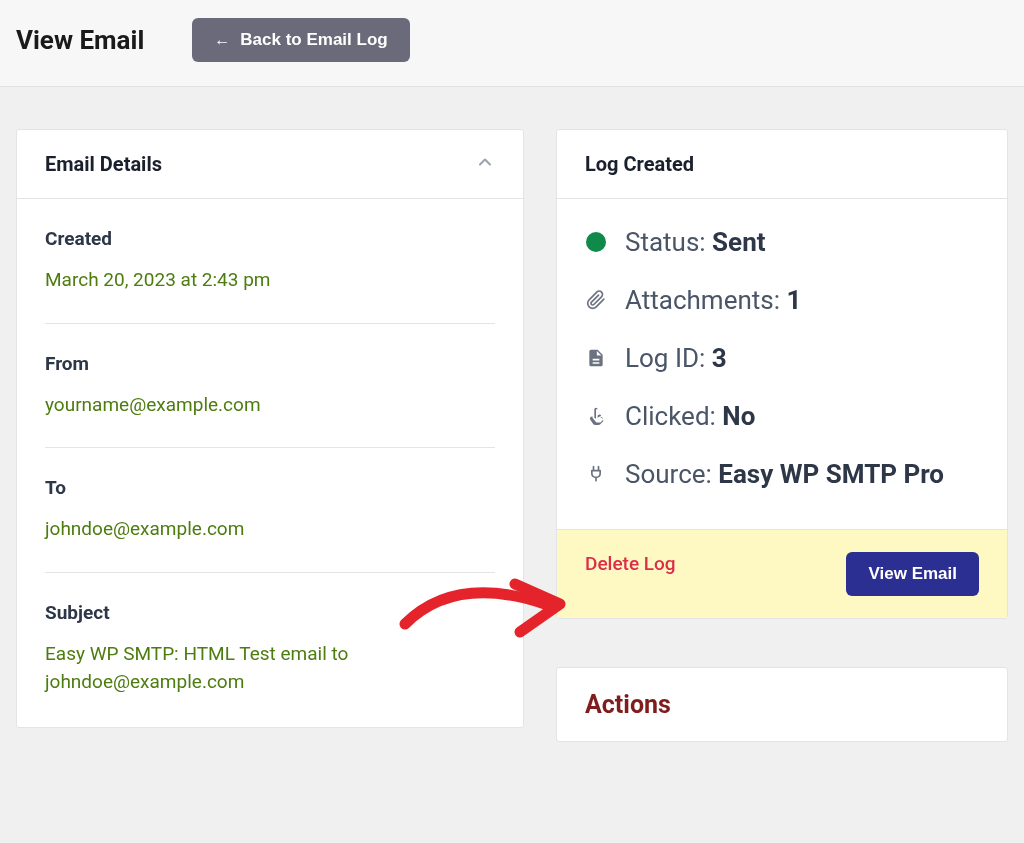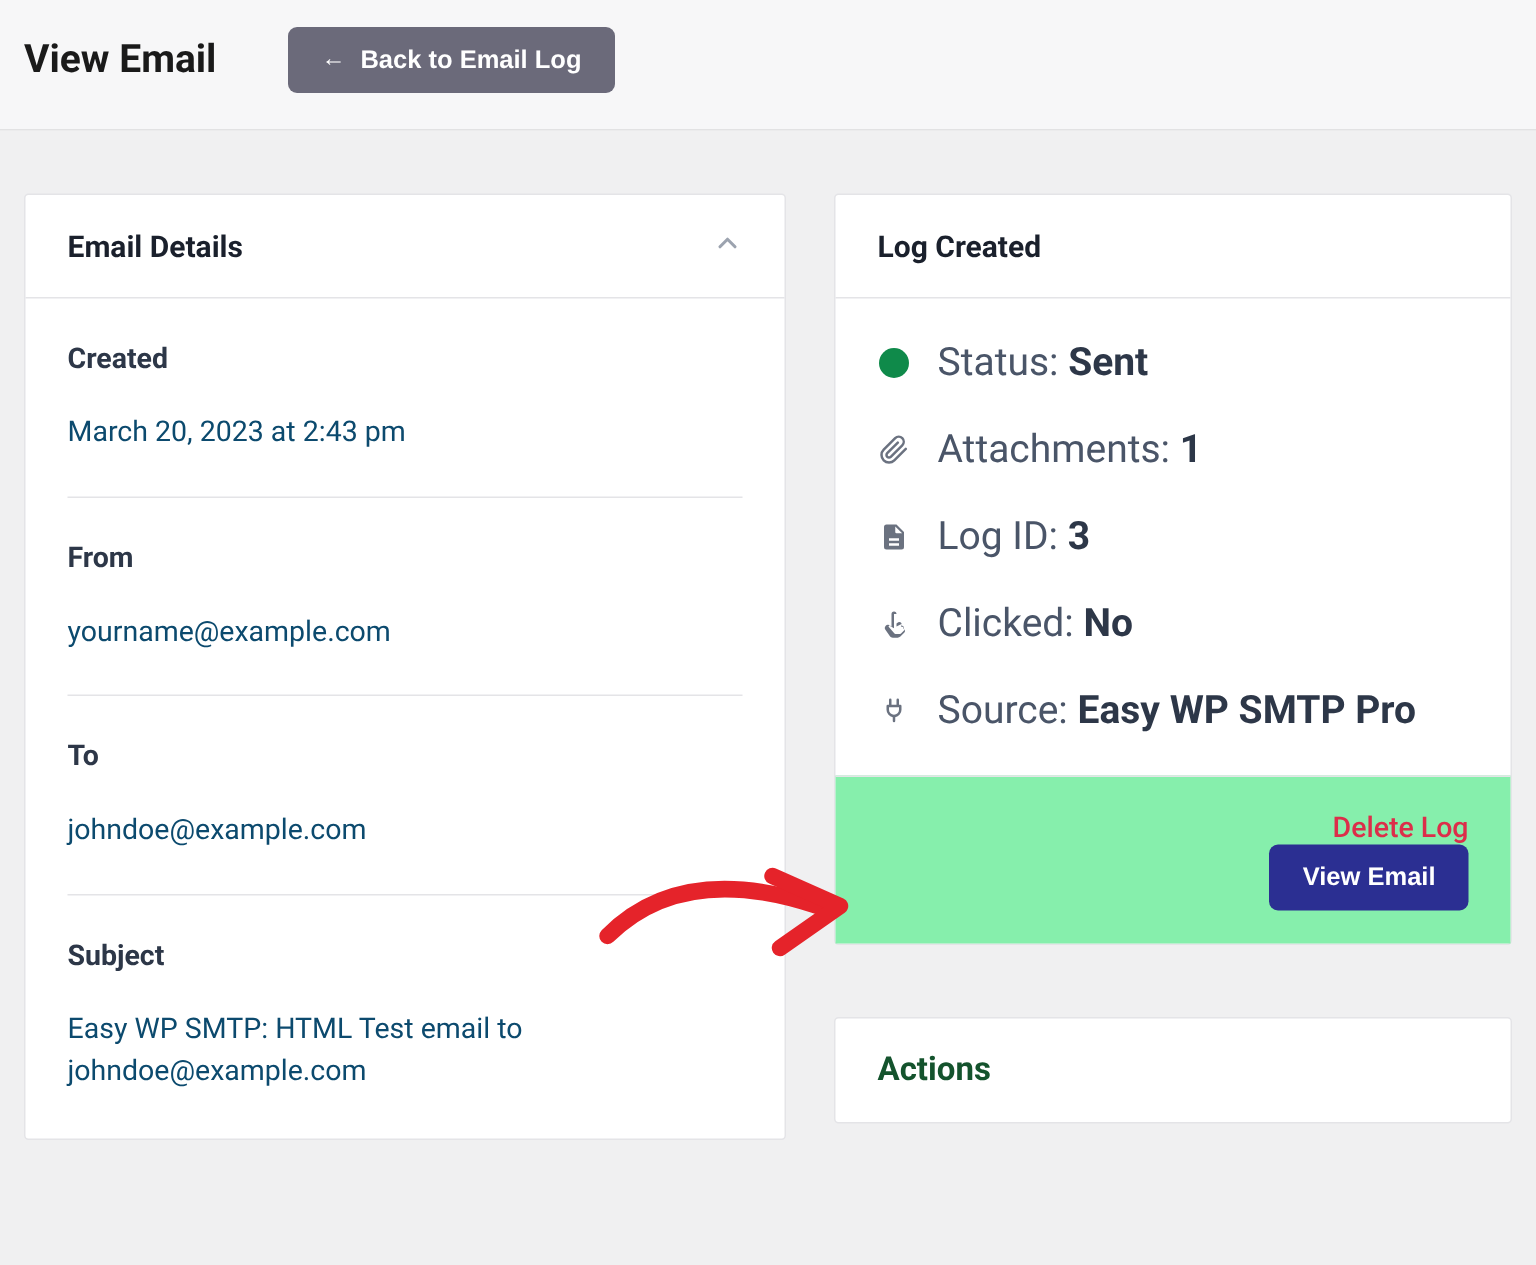--- a/index.html
+++ b/index.html
@@ -91,37 +91,36 @@
       padding-bottom: 0;
     }
     .detail-label {
       font-size: 19px;
       font-weight: 700;
       color: #2d3748;
       margin-bottom: 16px;
     }
     .detail-value {
       font-size: 19px;
-      color: #0c4a6e;
+      color: #4d7c0f;
       line-height: 1.5;
-      margin-top: 24px;
     }
     .log-body {
       padding: 28px 28px 28px 28px;
     }
     .log-item {
       display: flex;
       align-items: center;
       gap: 18px;
       margin-bottom: 28px;
       font-size: 26px;
       color: #4a5568;
     }
     .log-item:last-child {
-      margin-bottom: 0;
+      margin-bottom: 12px;
     }
     .log-icon-slot {
       width: 22px;
       display: flex;
       justify-content: center;
       align-items: center;
     }
     .status-dot {
       width: 20px;
       height: 20px;
@@ -137,25 +136,24 @@
     .log-text {
       color: #4a5568;
     }
     .log-value {
       font-weight: 700;
       color: #2d3748;
     }
     .card-footer {
       display: flex;
       justify-content: space-between;
-      align-items: flex-end;
+      align-items: flex-start;
       padding: 22px 28px;
-      background: #86efac;
+      background: #fef9c3;
       border-top: 1px solid #e4e4e7;
-      flex-direction: column;
     }
     .delete-link {
       color: #dc2e4a;
       font-size: 19px;
       font-weight: 500;
       text-decoration: none;
       cursor: pointer;
     }
     .view-email-btn {
       background: #2b2f92;
@@ -165,23 +163,23 @@
       border-radius: 6px;
       font-size: 17px;
       font-weight: 700;
       cursor: pointer;
     }
     .actions-card {
       margin-top: 48px;
     }
     .actions-header {
       padding: 22px 20px 22px 28px;
-      font-size: 22px;
-      font-weight: 700;
-      color: #14532d;
+      font-size: 25px;
+      font-weight: 700;
+      color: #7f1d1d;
     }
     .annotation-arrow {
       position: absolute;
       left: 395px;
       top: 477px;
       pointer-events: none;
     }
     .content-wrapper {
       position: relative;
     }

